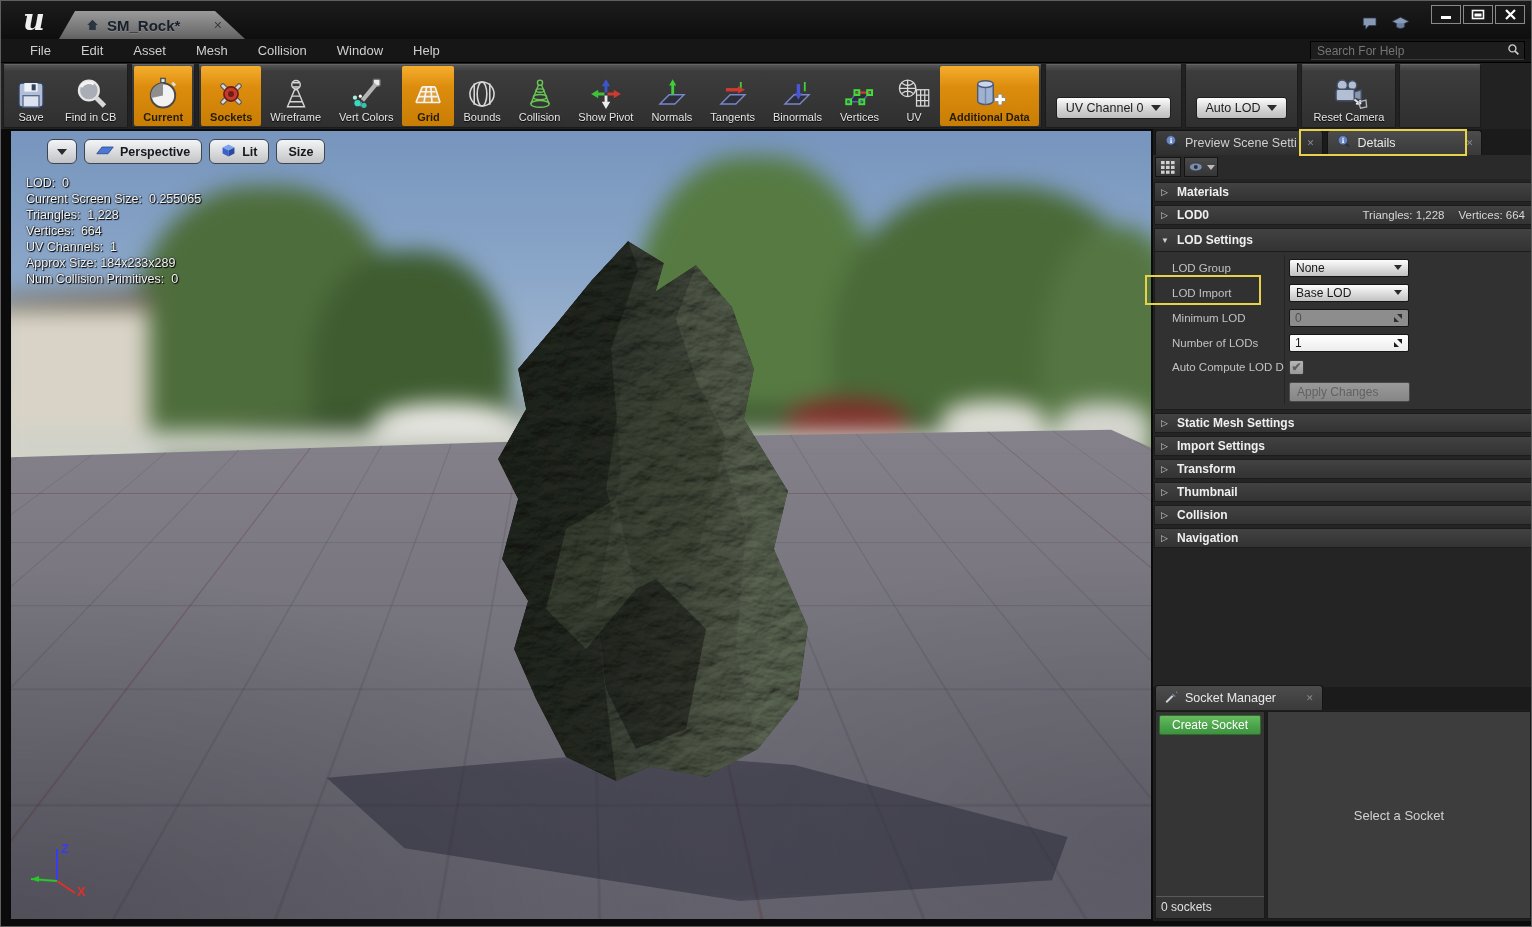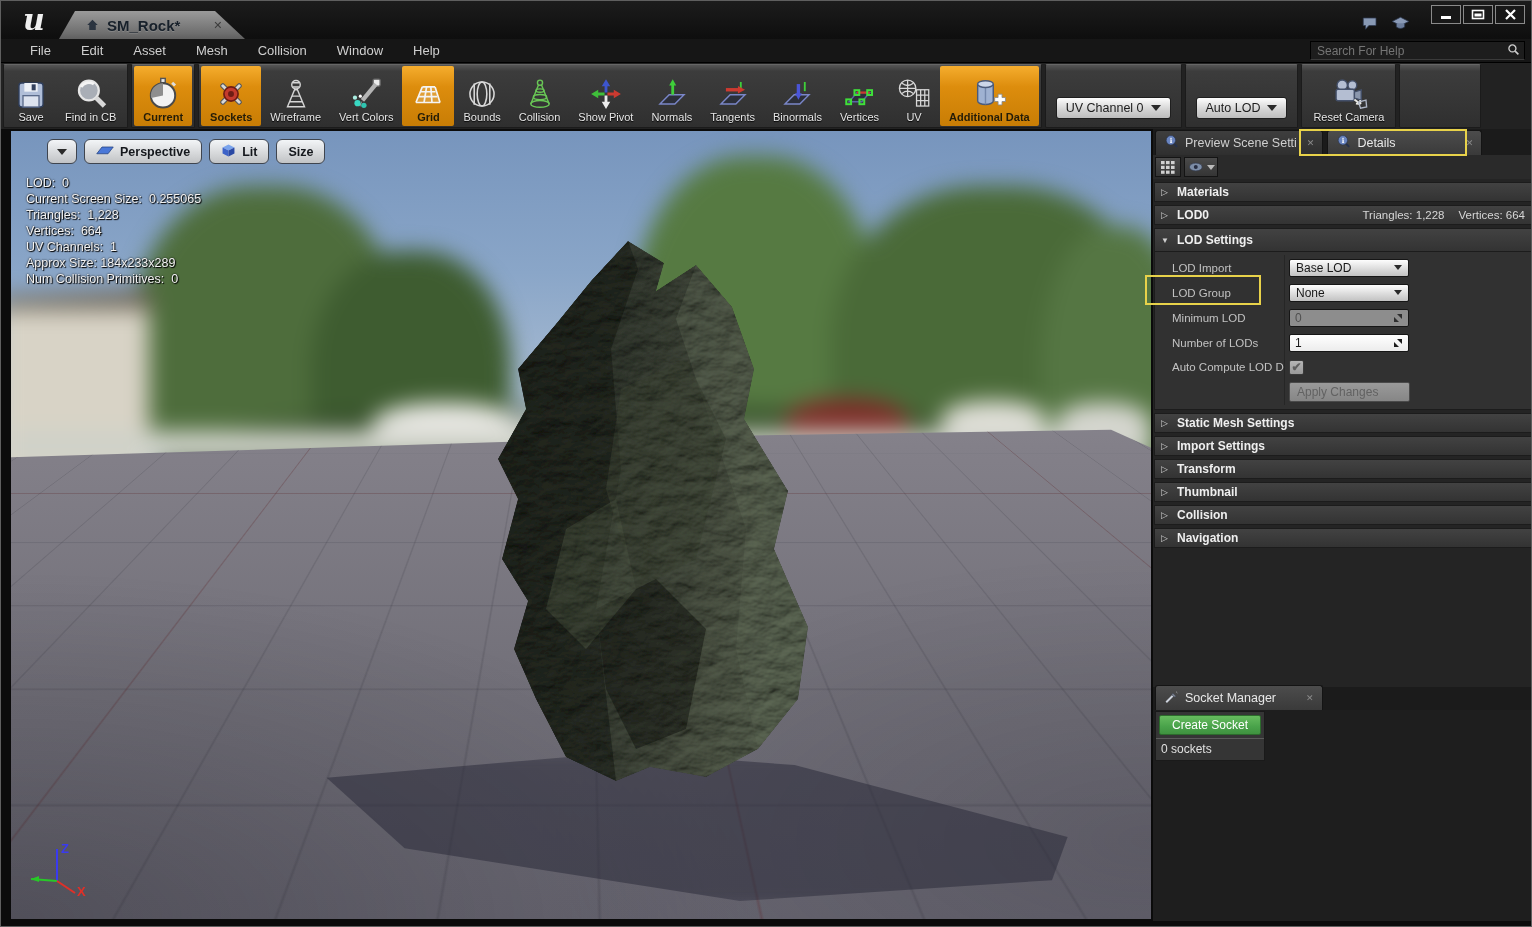--- a/index.html
+++ b/index.html
@@ -123,21 +123,21 @@
   .spin svg { margin-left:auto; display:block; }
   .checkbox { width:15px; height:15px; background:linear-gradient(180deg,#b5b5b5,#9a9a9a); border:1px solid #3a3a3a;
      border-radius:2px; display:flex; align-items:center; justify-content:center; color:#5f5f5f; font-size:12px; font-weight:bold; }
   .apply-btn { width:121px; height:20px; background:linear-gradient(180deg,#9a9a9a,#868686); border:1px solid #4a4a4a;
      border-radius:2px; font-size:12px; color:#626262; display:flex; align-items:center; padding-left:7px; }
 
   .filler { flex:1; }
 
   
   .sm-tabs { height:23px; background:#1b1b1b; display:flex; align-items:flex-end; padding-left:2px; }
-  .sm-content { height:211px; display:flex; gap:2px; background:#1e1e1e; padding:1px 2px 2px 2px;flex-direction:column; }
+  .sm-content { height:211px; display:flex; gap:2px; background:#1e1e1e; padding:1px 2px 2px 2px; }
   .sm-left { width:110px; background:#353535; border:1px solid #1a1a1a; display:flex; flex-direction:column; }
   .create-btn { margin:3px; height:20px; background:linear-gradient(180deg,#66bb5e,#49a24a 60%,#3f923f);
      border:1px solid #2c6b2c; border-radius:2px; color:#fff; font-size:12px; display:flex; align-items:center; justify-content:center; }
   .sm-count { margin-top:auto; border-top:1px solid #5a5a5a; padding:3px 5px 4px 5px; color:#e0e0e0; font-size:12px; }
   .sm-right { flex:1; background:#3d3d3d; border:1px solid #1a1a1a; display:flex; align-items:center; justify-content:center; }
   .sm-empty { color:#d2d2d2; font-size:13px; }
 </style>
 </head>
 <body>
 
@@ -609,33 +609,33 @@
           </span>
         </div>
 
         <div class="cat-header tall" style="margin-bottom:0">
           <span class="exp" style="font-size:8px">▼</span>
           <span class="cat-label">LOD Settings</span>
         </div>
 
         <div class="lod-body">
           <div class="prop-row">
-            <div class="prop-label">LOD Import</div>
+            <div class="prop-label">LOD Group</div>
             <div class="prop-ctrl">
               <div class="dropdown">
-                <span>Base LOD</span>
+                <span>None</span>
                 <span class="caret-down"></span>
               </div>
             </div>
           </div>
           <div class="prop-row">
-            <div class="prop-label">LOD Group</div>
+            <div class="prop-label">LOD Import</div>
             <div class="prop-ctrl">
               <div class="dropdown">
-                <span>None</span>
+                <span>Base LOD</span>
                 <span class="caret-down"></span>
               </div>
             </div>
           </div>
           <div class="prop-row">
             <div class="prop-label">Minimum LOD</div>
             <div class="prop-ctrl">
               <div class="spin disabled">
                 <span>0</span>
                 <svg width="10" height="10" viewBox="0 0 10 10">
@@ -716,16 +716,19 @@
           <span class="tclose" style="margin-left:24px">✕</span>
         </div>
       </div>
       <div class="sm-content">
         <div class="sm-left">
           <div class="create-btn">
             <span>Create Socket</span>
           </div>
           <div class="sm-count">0 sockets</div>
         </div>
+        <div class="sm-right">
+          <div class="sm-empty">Select a Socket</div>
+        </div>
       </div>
     </div>
   </div>
 </div>
 
 </body></html>

